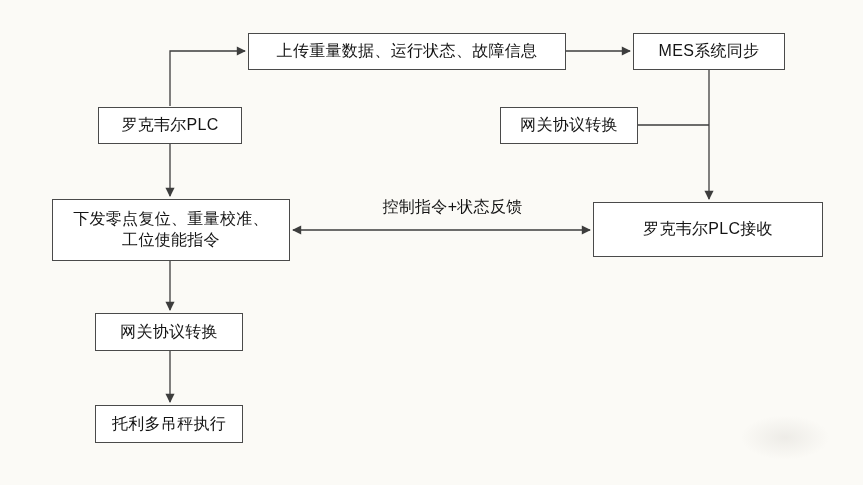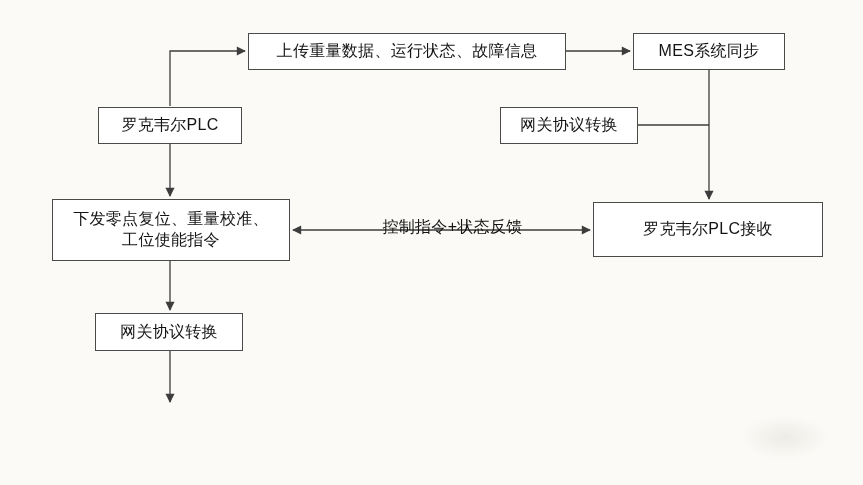--- a/index.html
+++ b/index.html
@@ -37,21 +37,20 @@
     line-height: 1.3;
     color: #141414;
     letter-spacing: 0.3px;
   }
   .edge-label {
     position: absolute;
     font-size: 16px;
     color: #141414;
     text-align: center;
     letter-spacing: 0.3px;
-    margin-top: 20px;
   }
   .watermark {
     position: absolute;
     left: 740px;
     top: 415px;
     width: 90px;
     height: 45px;
     background: radial-gradient(ellipse at center, rgba(120,110,100,0.10), rgba(120,110,100,0.0) 70%);
     border-radius: 50%;
   }
@@ -107,18 +106,21 @@
 
   <div class="box" style="left:52px; top:199px; width:238px; height:62px;">
     <span>下发零点复位、重量校准、</span>
     <span>工位使能指令</span>
   </div>
 
   <div class="box" style="left:95px; top:313px; width:148px; height:38px;">
     <span>网关协议转换</span>
   </div>
 
+  <div class="box" style="left:95px; top:405px; width:148px; height:38px;">
+    <span>托利多吊秤执行</span>
+  </div>
 
   <div class="edge-label" style="left:355px; top:197px; width:195px;">控制指令+状态反馈</div>
 
   <div class="watermark"></div>
 
 </div>
 
 </body></html>

